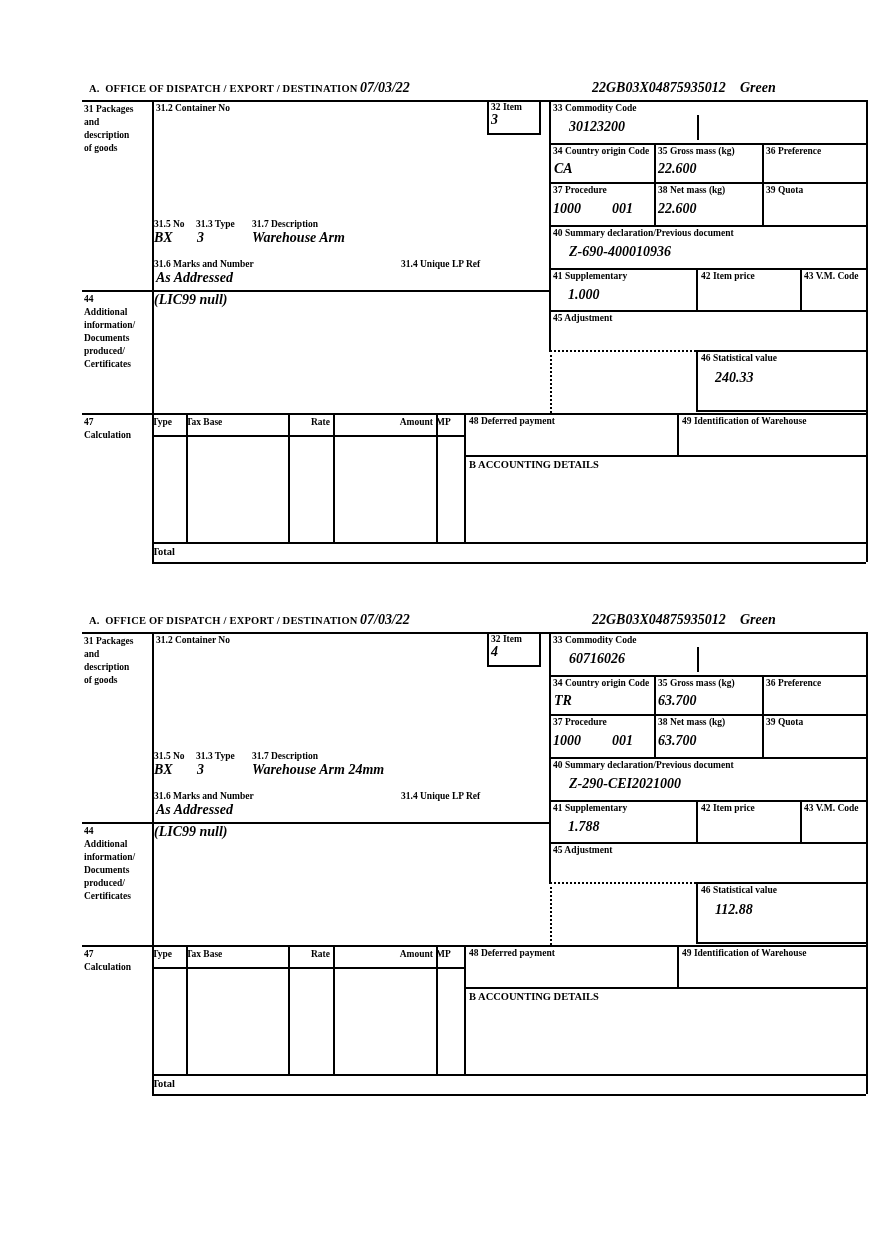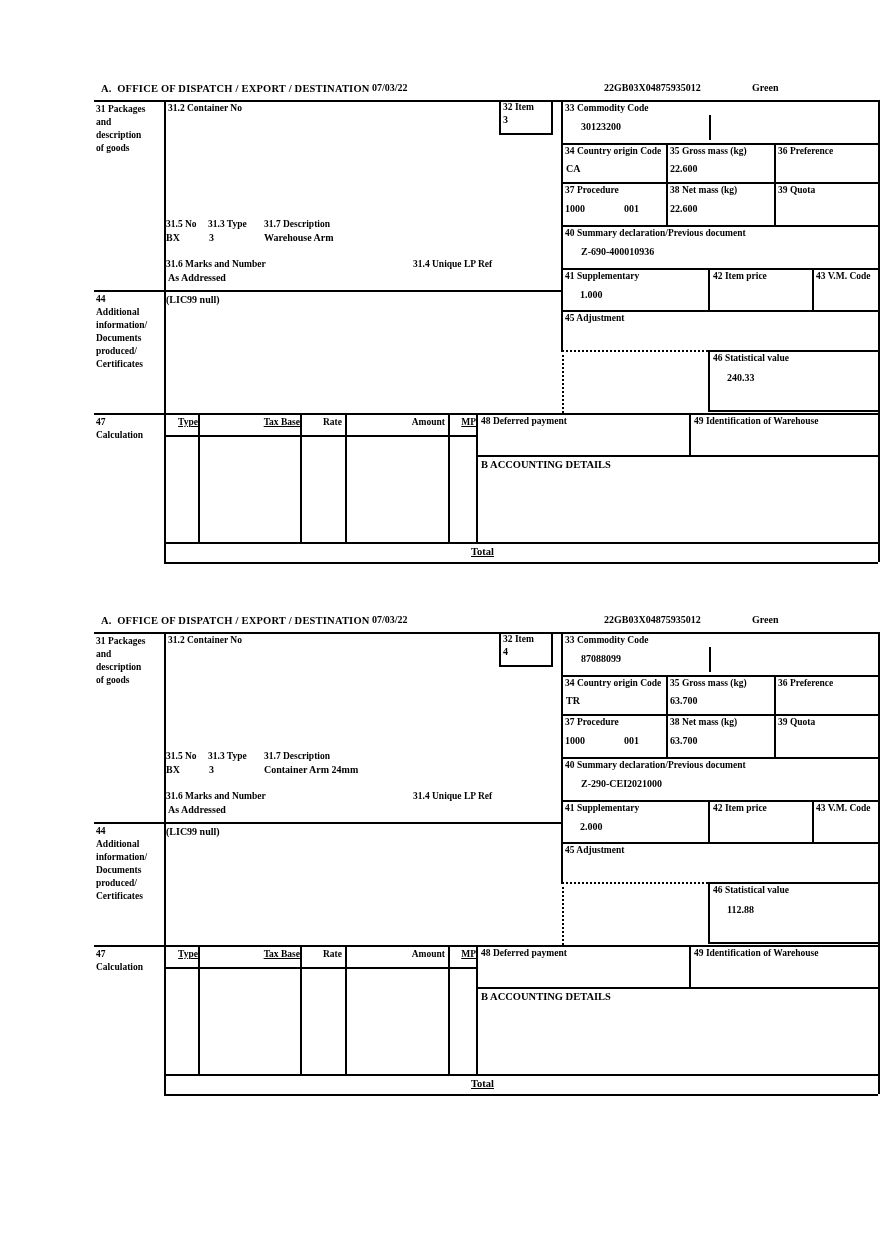--- a/index.html
+++ b/index.html
@@ -1,30 +1,30 @@
 <!DOCTYPE html>
 <html><head>
 <meta charset="utf-8">
 <style>
   html,body{margin:0;padding:0;background:#fff;}
   #page{position:relative;width:882px;height:1250px;background:#fff;overflow:hidden;
         font-family:"Liberation Serif","DejaVu Serif",serif;color:#000;}
-  .section{position:absolute;left:16px;width:708px;height:482px;}
+  .section{position:absolute;left:4px;width:708px;height:482px;}
   #sections .section:nth-of-type(1){top:80px;}
   #sections .section:nth-of-type(2){top:612px;}
   .hl{position:absolute;height:0;border-top:2px solid #000;}
   .vl{position:absolute;width:0;border-left:2px solid #000;}
   .hd{position:absolute;height:0;border-top:2px dotted #000;}
   .vd{position:absolute;width:0;border-left:2px dotted #000;}
   .lbl{position:absolute;font-size:9.5px;font-weight:bold;line-height:11px;white-space:pre;}
-  .val{position:absolute;font-size:10px;font-weight:bold;line-height:15px;white-space:pre;}
+  .val{position:absolute;font-size:14px;font-weight:bold;line-height:15px;white-space:pre;font-style:italic;}
   .pre{white-space:pre-line;line-height:13px;}
   .hdrlbl{position:absolute;font-size:10.5px;font-weight:bold;letter-spacing:.2px;white-space:pre;}
   .colhdr{position:absolute;font-size:9.5px;font-weight:bold;}
-  .c{text-align:right;text-decoration:underline;} .r{text-align:right;padding-right:3px;box-sizing:border-box;}
+  .c{text-align:left;} .r{text-align:right;padding-right:3px;box-sizing:border-box;}
   .big{font-size:10.5px;}
   .itembox{position:absolute;left:483px;top:20px;width:50px;height:33px;
            border-left:2px solid #000;border-right:2px solid #000;border-bottom:2px solid #000;}
 </style>
 </head>
 <body>
 
 <div id="page">
   <div id="sections">
   <div class="section">
@@ -194,53 +194,53 @@
 Certificates</div>
     <div class="lbl pre" style="left:80px;top:336px;">47
 Calculation</div>
 
     <div class="lbl" style="left:152px;top:23px;">31.2 Container No</div>
 
     <div class="lbl" style="left:487px;top:22px;">32 Item</div>
     <div class="val" style="left:487px;top:32px;">4</div>
 
     <div class="lbl" style="left:549px;top:23px;">33 Commodity Code</div>
-    <div class="val" style="left:565px;top:39px;">87088099</div>
+    <div class="val" style="left:565px;top:39px;">60716026</div>
 
     <div class="lbl" style="left:549px;top:66px;">34 Country origin Code</div>
     <div class="val" style="left:550px;top:81px;">TR</div>
     <div class="lbl" style="left:654px;top:66px;">35 Gross mass (kg)</div>
     <div class="val" style="left:654px;top:81px;">63.700</div>
     <div class="lbl" style="left:762px;top:66px;">36 Preference</div>
 
     <div class="lbl" style="left:549px;top:105px;">37 Procedure</div>
     <div class="val" style="left:549px;top:121px;">1000</div>
     <div class="val" style="left:608px;top:121px;">001</div>
     <div class="lbl" style="left:654px;top:105px;">38 Net mass (kg)</div>
     <div class="val" style="left:654px;top:121px;">63.700</div>
     <div class="lbl" style="left:762px;top:105px;">39 Quota</div>
 
     <div class="lbl" style="left:549px;top:148px;">40 Summary declaration/Previous document</div>
     <div class="val" style="left:565px;top:164px;">Z-290-CEI2021000</div>
 
     <div class="lbl" style="left:549px;top:191px;">41 Supplementary</div>
-    <div class="val" style="left:564px;top:207px;">2.000</div>
+    <div class="val" style="left:564px;top:207px;">1.788</div>
     <div class="lbl" style="left:697px;top:191px;">42 Item price</div>
     <div class="lbl" style="left:800px;top:191px;">43 V.M. Code</div>
 
     <div class="lbl" style="left:549px;top:233px;">45 Adjustment</div>
     <div class="lbl" style="left:697px;top:273px;">46 Statistical value</div>
     <div class="val" style="left:711px;top:290px;">112.88</div>
 
     <div class="lbl" style="left:150px;top:139px;">31.5 No</div>
     <div class="lbl" style="left:192px;top:139px;">31.3 Type</div>
     <div class="lbl" style="left:248px;top:139px;">31.7 Description</div>
     <div class="val" style="left:150px;top:150px;">BX</div>
     <div class="val" style="left:193px;top:150px;">3</div>
-    <div class="val" style="left:248px;top:150px;">Container Arm 24mm</div>
+    <div class="val" style="left:248px;top:150px;">Warehouse Arm 24mm</div>
     <div class="lbl" style="left:150px;top:179px;">31.6 Marks and Number</div>
     <div class="lbl" style="left:397px;top:179px;">31.4 Unique LP Ref</div>
     <div class="val" style="left:152px;top:190px;">As Addressed</div>
 
     <div class="val" style="left:150px;top:212px;">(LIC99 null)</div>
 
     <div class="colhdr c" style="left:148px;top:337px;width:34px;">Type</div>
     <div class="colhdr c" style="left:182px;top:337px;width:102px;">Tax Base</div>
     <div class="colhdr r" style="left:284px;top:337px;width:45px;">Rate</div>
     <div class="colhdr r" style="left:329px;top:337px;width:103px;">Amount</div>

